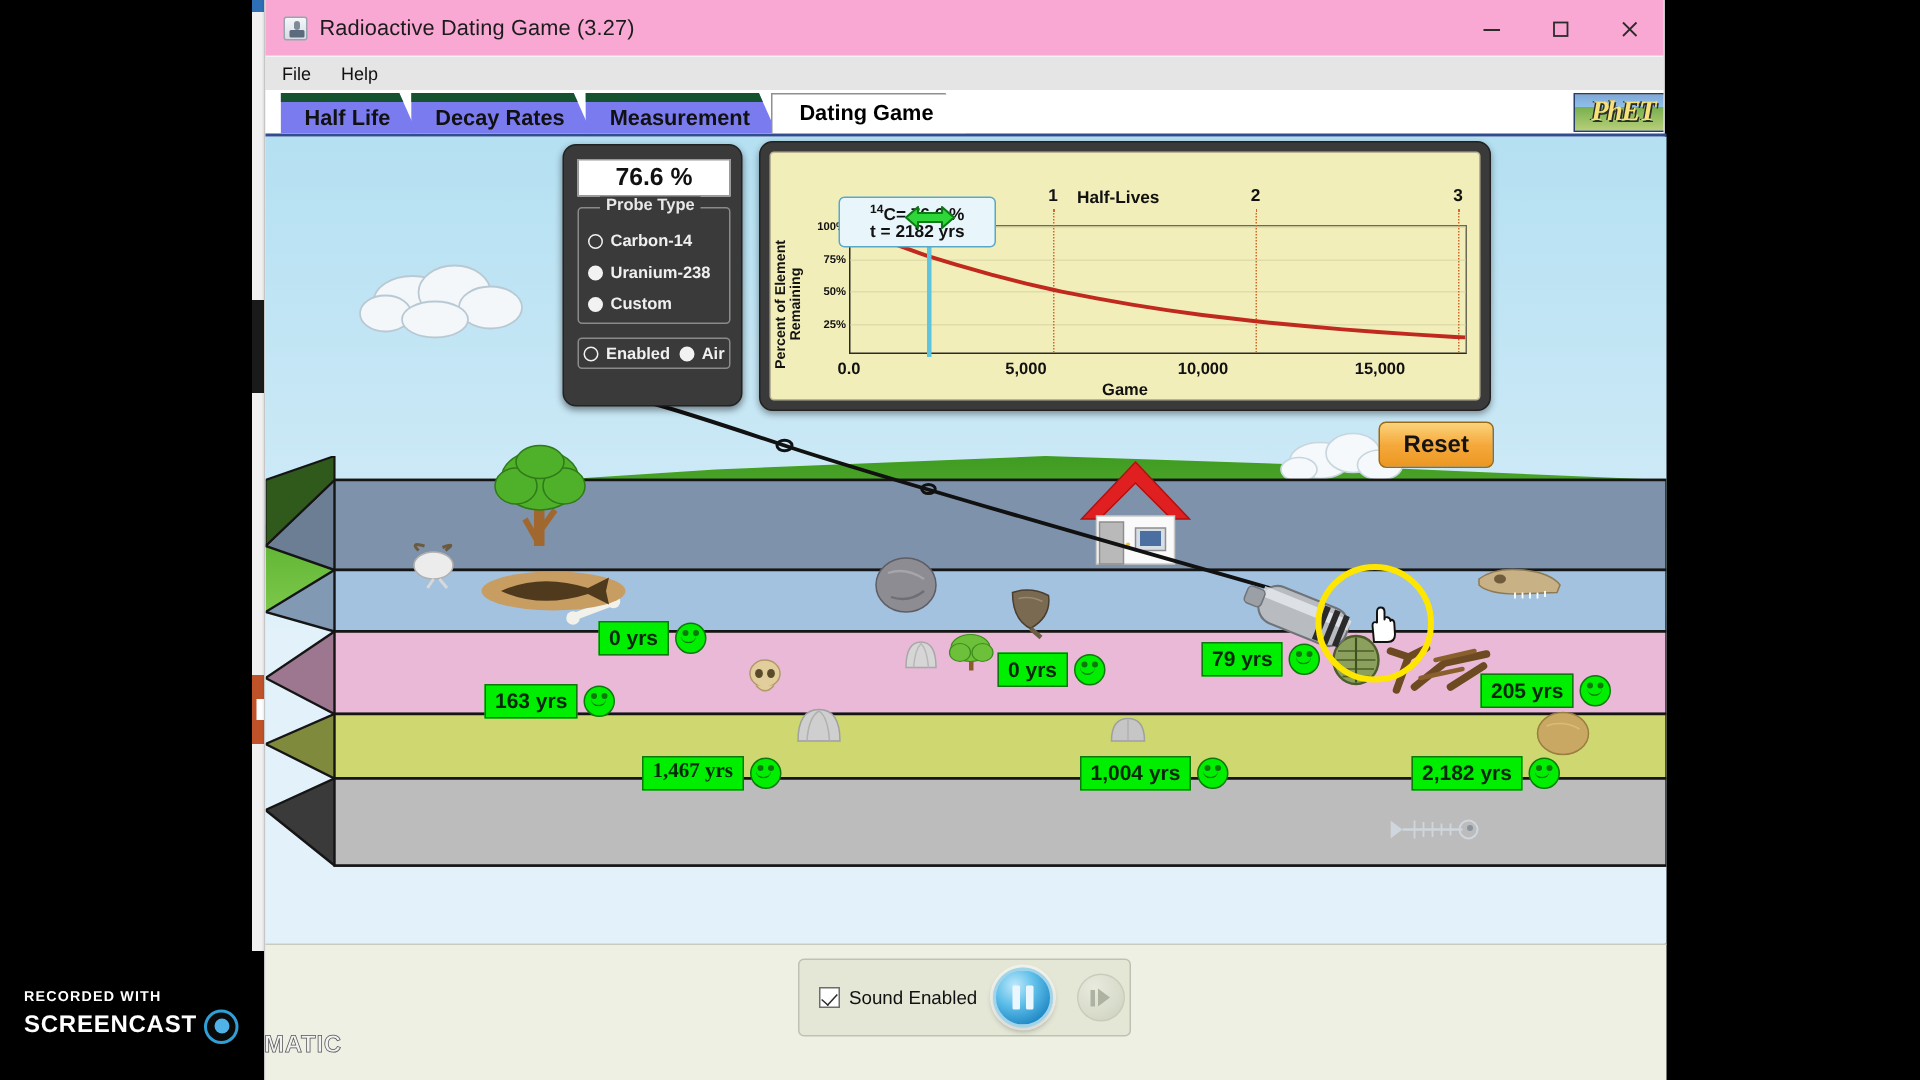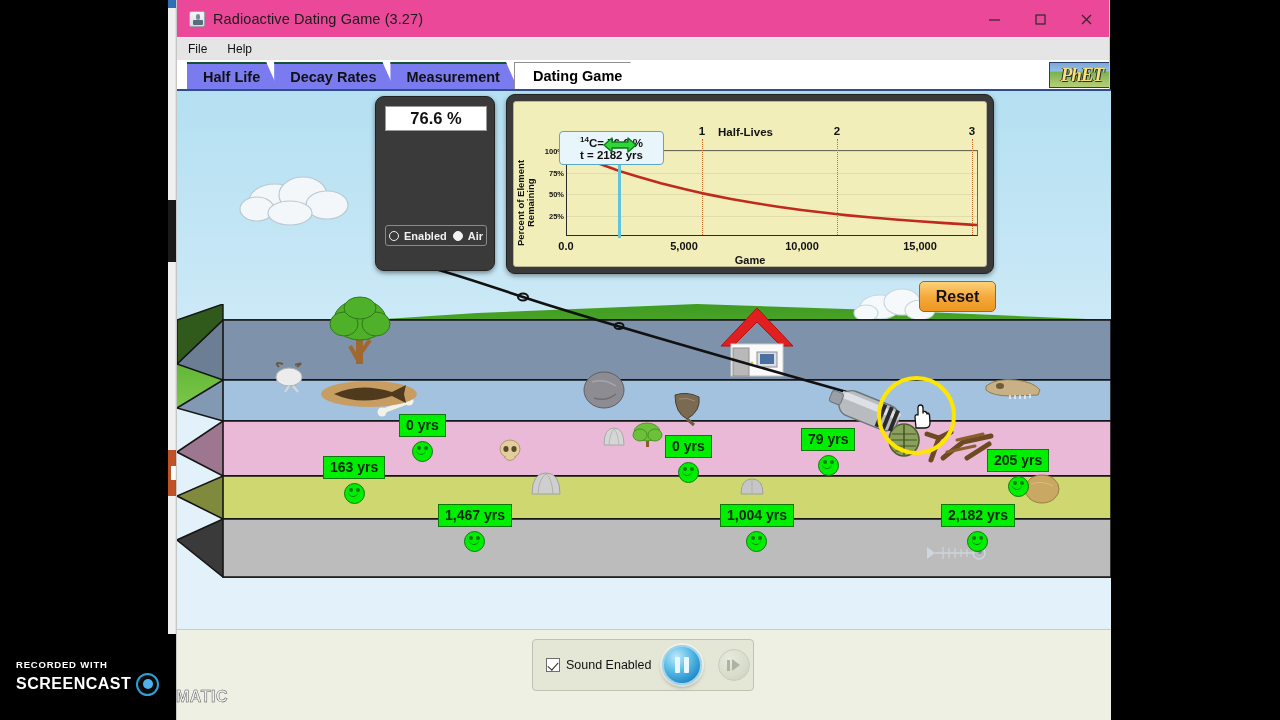--- a/index.html
+++ b/index.html
@@ -25,21 +25,21 @@
   #app-window {
     position: absolute; left: 176px; top: 0; width: 934px; height: 720px;
     background: #ffffff;
     border-left: 1px solid #c6c6c6;
     border-right: 1px solid #c6c6c6;
     box-shadow: 0 0 0 1px rgba(0,0,0,.06);
   }
 
   
   #titlebar {
-    position: relative; height: 38px; background: #ec4899;
+    position: relative; height: 38px; background: #f9a8d4;
     display: flex; align-items: center;
     border-bottom: 1px solid #f2f2f2;
   }
   #titlebar .tb-icon {
     width: 16px; height: 16px; margin-left: 12px; margin-right: 8px;
     border: 1px solid #9aa4b0; background: linear-gradient(#f4f6f8,#d8dde3);
     border-radius: 2px; position: relative; flex: 0 0 auto;
   }
   #titlebar .tb-icon::after{
     content:""; position:absolute; left:3px; top:8px; width:10px; height:5px;
@@ -66,21 +66,21 @@
     position: relative; height: 29px; background: #ffffff;
     display: flex; align-items: flex-end; padding-left: 10px;
     overflow: hidden;
   }
   .tab {
     position: relative; height: 27px; padding: 0 18px 0 16px;
     display: flex; align-items: center;
     font-size: 14.5px; font-weight: bold; color: #111;
     background: #7b7bf0;
     margin-right: -4px;
-    border-top: 2px solid #14532d;
+    border-top: 6px solid #14532d;
     clip-path: polygon(0 0, calc(100% - 12px) 0, 100% 100%, 0 100%);
     z-index: 1;
   }
   .tab.active {
     background: #ffffff; color:#000;
     z-index: 5;
     border-top: 1px solid #8f8f8f;
     border-left: 1px solid #8f8f8f;
     padding: 0 22px 0 18px;
     clip-path: polygon(0 0, calc(100% - 14px) 0, 100% 100%, 0 100%);
@@ -112,21 +112,21 @@
     position: absolute; left: 0; width: 934px; overflow: hidden;
   }
   #grass {
     top: 213px; height: 105px;
     background: linear-gradient(#3f9b22 0%, #59b02f 42%, #7dc84a 100%);
     clip-path: polygon(0 46px, 50px 46px, 100px 22px, 300px 9px, 520px 0, 700px 6px, 934px 16px, 934px 105px, 0 105px);
   }
 
   
   .yrs-label {
-    position: absolute; display: flex; align-items: center; gap: 4px; z-index: 30; flex-direction: column;
+    position: absolute; display: flex; align-items: center; gap: 4px; z-index: 30;
   }
   .yrs-box {
     background: #00ee00; border: 1.6px solid #0b7a0b;
     font-size: 14px; font-weight: bold; color: #05280b;
     padding: 1px 6px 2px 6px; line-height: 18px; white-space: nowrap;
   }
   .smiley {
     width: 21px; height: 21px; border-radius: 50%;
     background: #00ee00; border: 1.6px solid #0b7a0b;
     position: relative; flex: 0 0 auto;
@@ -577,41 +577,56 @@
       <div class="smiley">
           <i></i>
         </div>
     </div>
     <div class="yrs-label" style="left:810px; top:358px;align-items:center;">
       <div class="yrs-box">205 yrs</div>
       <div class="smiley">
           <i></i>
         </div>
     </div>
-    <div class="yrs-label" style="left:261px; top:413px;">
+    <div class="yrs-label" style="left:251px; top:413px;font-family:Liberation Serif, serif;">
       <div class="yrs-box">1,467 yrs</div>
       <div class="smiley">
           <i></i>
         </div>
     </div>
     <div class="yrs-label" style="left:543px; top:413px;">
       <div class="yrs-box">1,004 yrs</div>
       <div class="smiley">
           <i></i>
         </div>
     </div>
     <div class="yrs-label" style="left:764px; top:413px;">
       <div class="yrs-box">2,182 yrs</div>
       <div class="smiley">
           <i></i>
         </div>
     </div>
 
     <div id="probe-panel">
       <div id="percent-readout">76.6 %</div>
+      <div id="probe-type-box">
+        <div id="probe-type-legend">Probe Type</div>
+        <div class="radio-row" style="top:16px;">
+          <div class="radio"></div>
+          <span>Carbon-14</span>
+        </div>
+        <div class="radio-row" style="top:37px;">
+          <div class="radio filled"></div>
+          <span>Uranium-238</span>
+        </div>
+        <div class="radio-row" style="top:58px;">
+          <div class="radio filled"></div>
+          <span>Custom</span>
+        </div>
+      </div>
       <div id="mode-box">
         <div class="radio-row">
           <div class="radio"></div>
           <span>Enabled</span>
         </div>
         <div class="radio-row">
           <div class="radio filled"></div>
           <span>Air</span>
         </div>
       </div>

